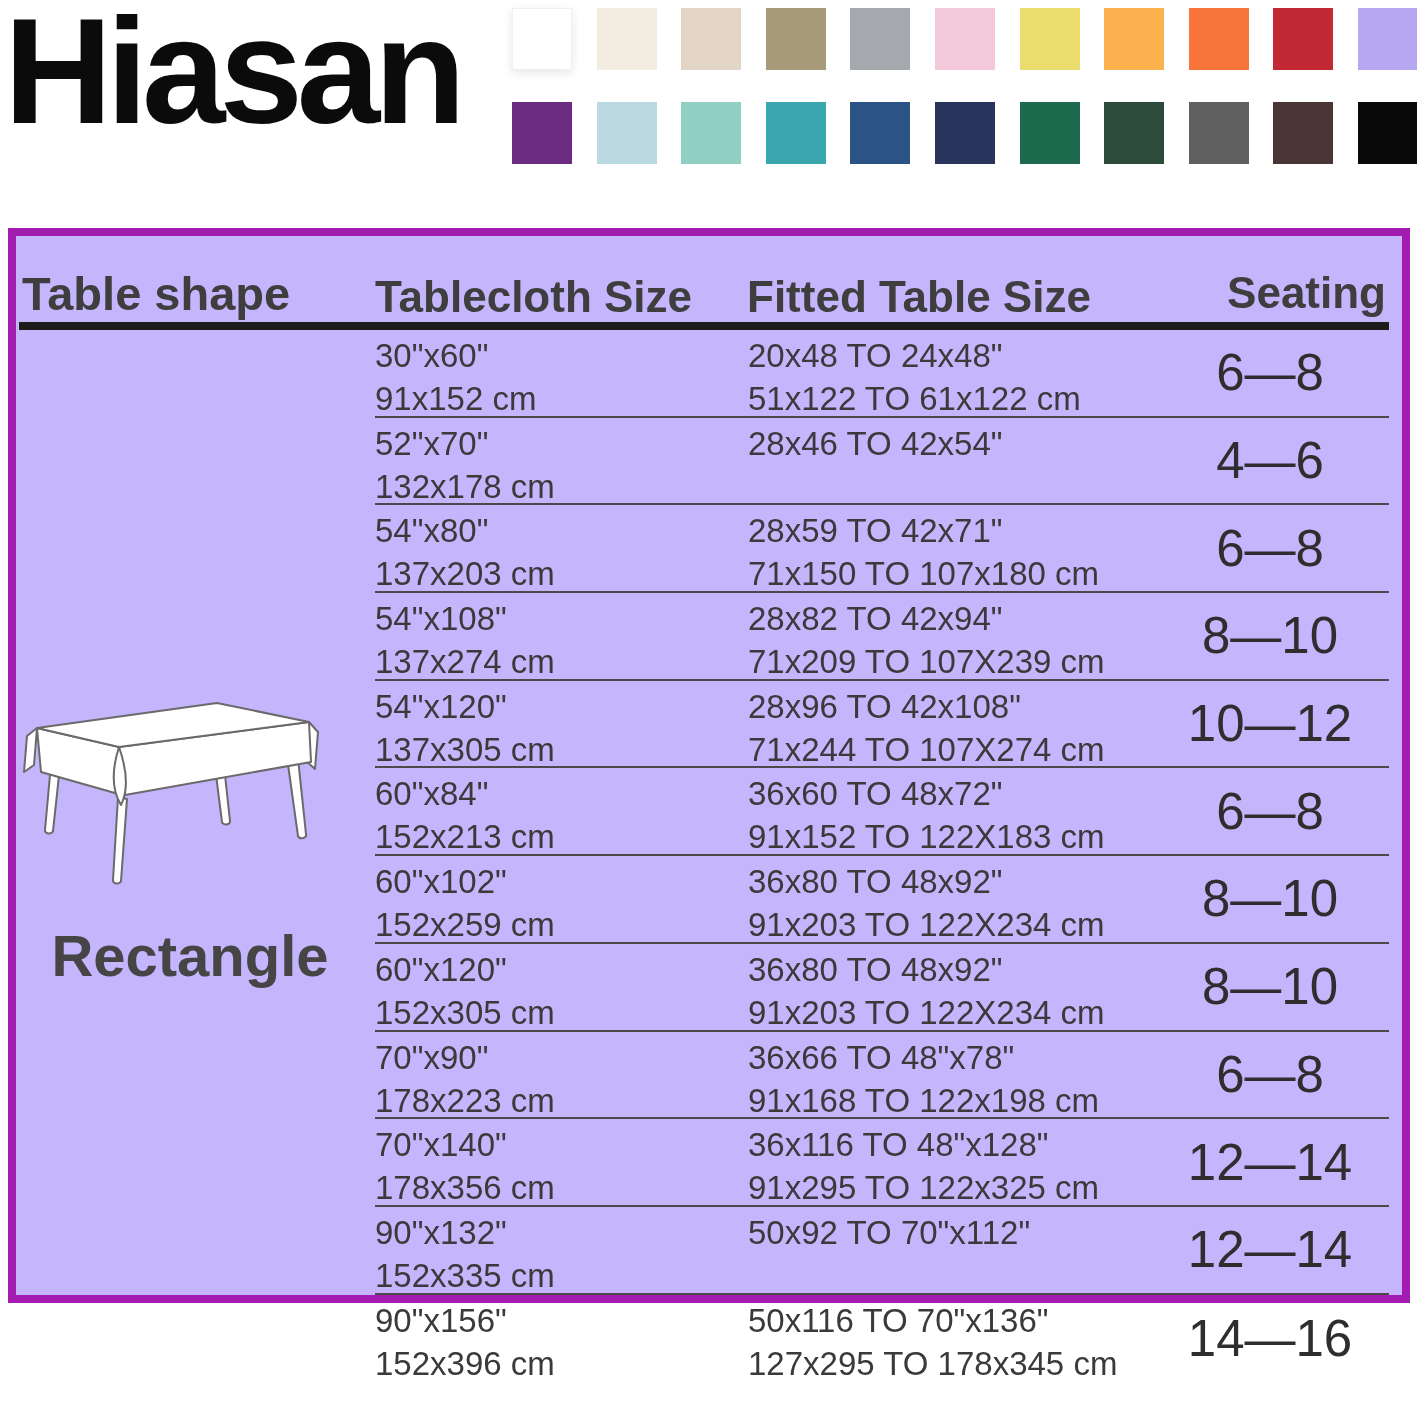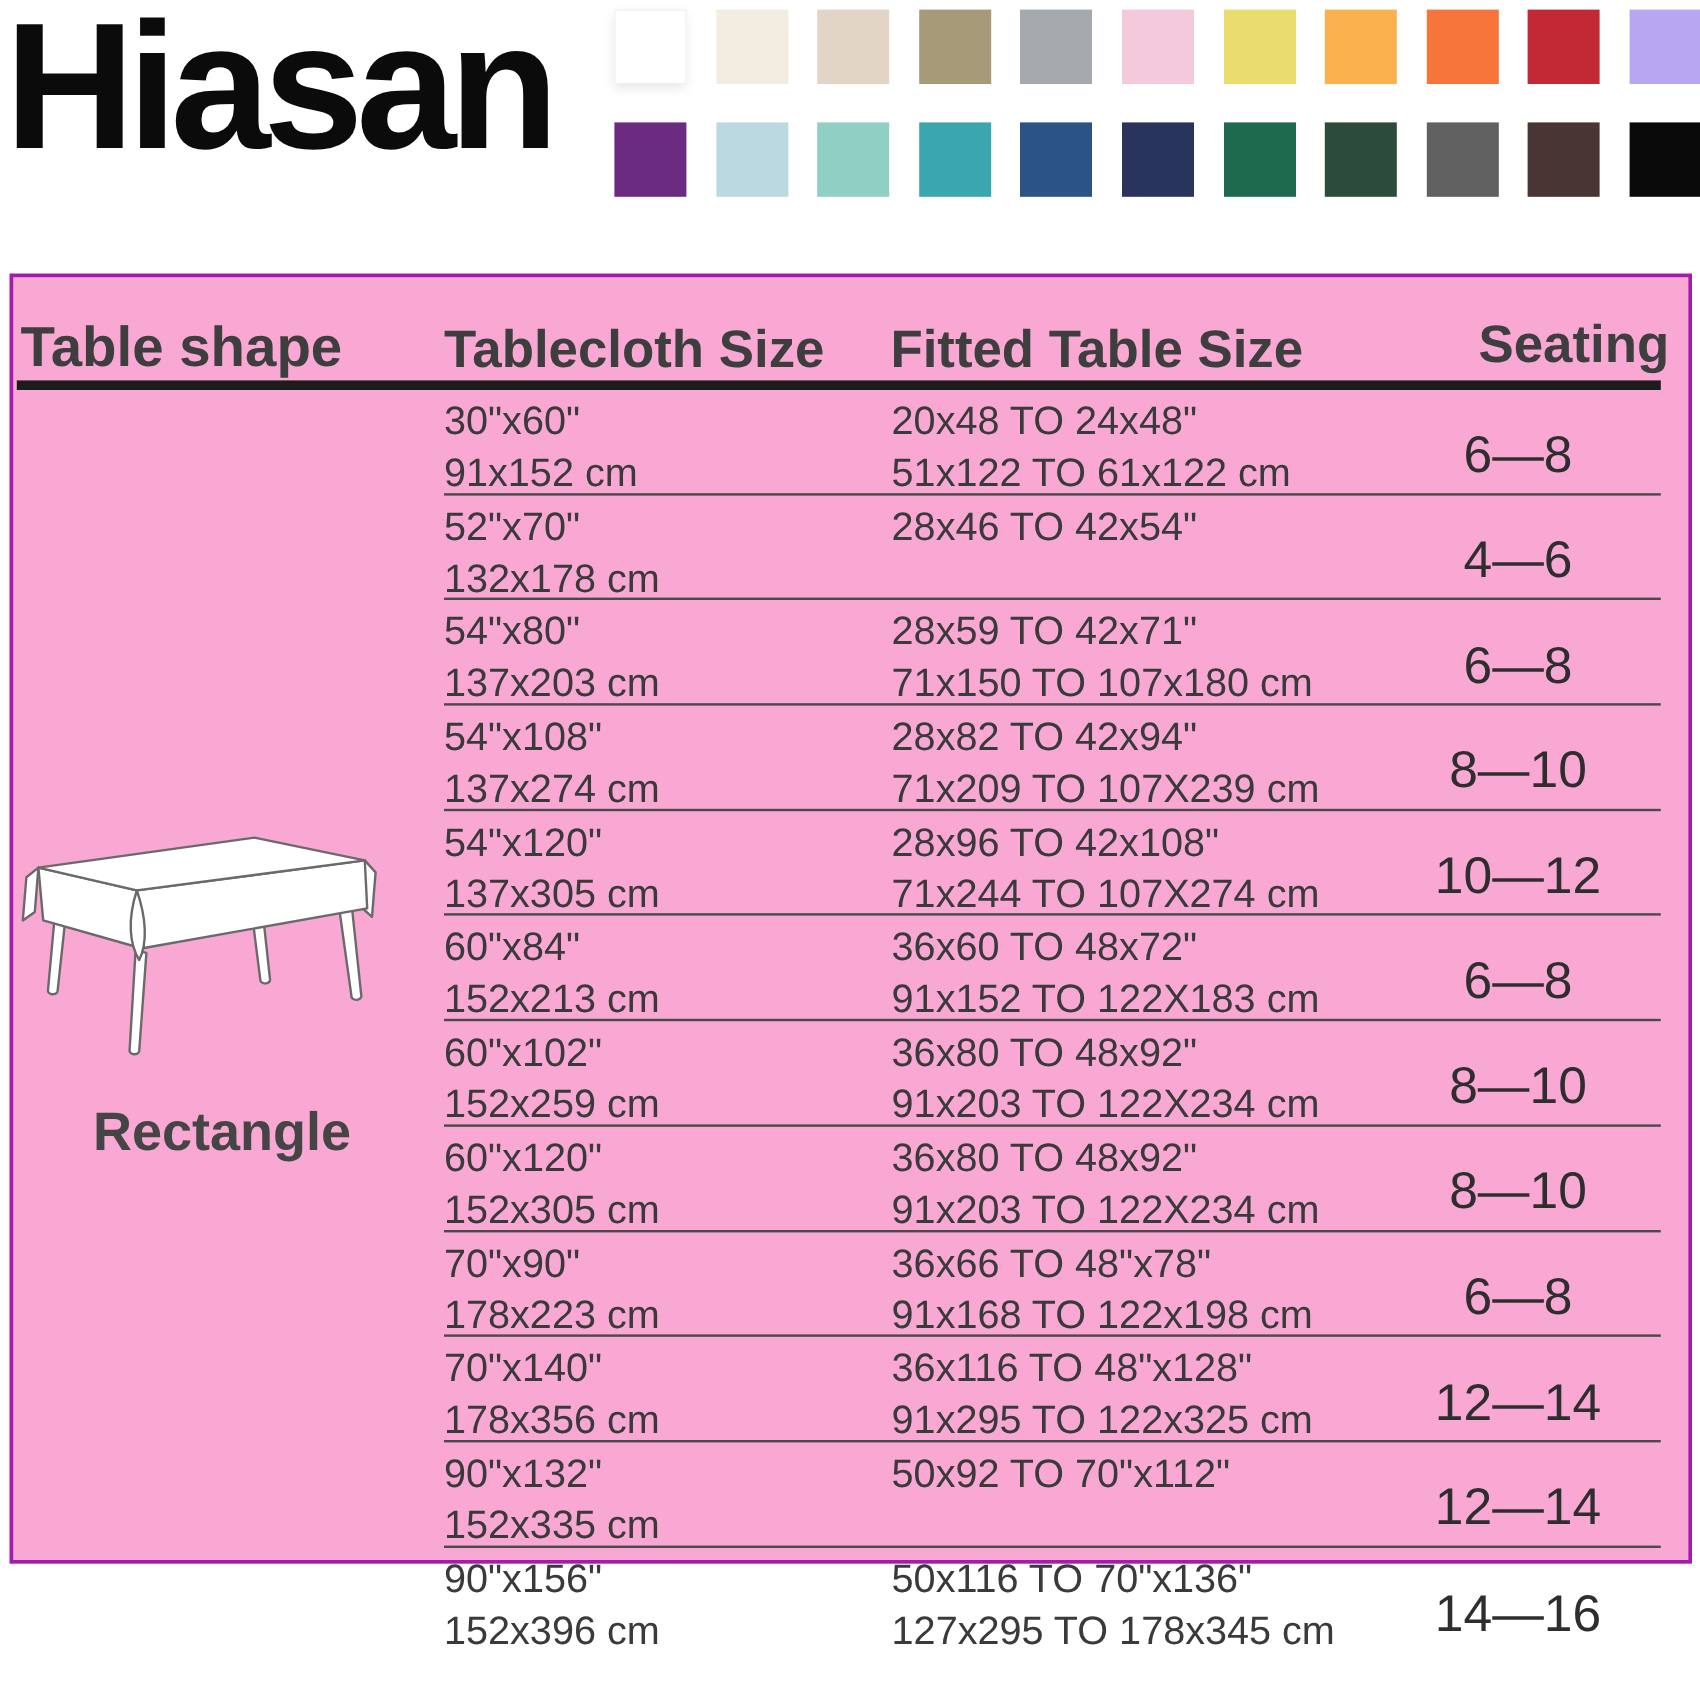--- a/index.html
+++ b/index.html
@@ -13,45 +13,45 @@
     font-size:150px;line-height:150px;font-weight:bold;
     letter-spacing:-6px;color:#0b0b0b;white-space:nowrap;
   }
   
   .swatch-grid{position:absolute;left:0;top:0;width:1417px;height:180px;}
   .swatch{position:absolute;width:60px;height:62px;}
   .swatch-white{border:1px solid #f0f0f0;box-shadow:0 3px 9px rgba(0,0,0,0.10);width:58px;height:60px;}
   
   .chart{
     position:absolute;left:8px;top:228px;width:1402px;height:1075px;
-    box-sizing:border-box;border:3px solid #a21caf;background:#f9a8d4;
+    box-sizing:border-box;border:8px solid #a21caf;background:#c4b5fd;
   }
   .hdr{position:absolute;font-weight:bold;color:#3E3E3E;font-size:44px;white-space:nowrap;}
   .hdr-shape{left:6px;top:30px;font-size:47px;}
   .hdr-cloth{left:359px;top:36px;}
   .hdr-fitted{left:731px;top:36px;}
   .hdr-seating{right:16px;top:32px;margin-left:12px;}
   .thick-rule{position:absolute;left:3px;top:86px;width:1370px;height:8px;background:#1c1c1c;}
   
   .rows{position:absolute;left:359px;top:94px;width:1014px;}
   .srow{position:relative;height:87.7px;box-sizing:border-box;border-bottom:2px solid #4a4a4a;}
   .srow:last-child{border-bottom:none;}
   .cell{position:absolute;top:4px;font-size:33px;line-height:43px;color:#3a3a3a;white-space:nowrap;}
   .c-cloth{left:0;}
   .c-fitted{left:373px;}
   .c-seat{
-    position:absolute;left:780px;top:12px;width:230px;height:100%;
+    position:absolute;left:780px;top:0;width:230px;height:100%;
     display:flex;align-items:center;justify-content:center;
-    font-size:43px;color:#2e2e2e;white-space:nowrap;
+    font-size:51px;color:#2e2e2e;white-space:nowrap;
   }
   
   .shape-illustration{position:absolute;left:5px;top:456px;width:300px;height:200px;}
   .shape-label{
     position:absolute;left:0;top:686px;width:348px;text-align:center;
-    font-weight:bold;font-size:45px;color:#454545;
+    font-weight:bold;font-size:58px;color:#454545;
   }
 </style>
 </head>
 <body>
 
 <div class="logo">Hiasan</div>
 
 <div class="swatch-grid">
     <div class="swatch swatch-white" style="left: 512px; top: 8px; background: rgb(255, 255, 255);"></div>
     <div class="swatch" style="left: 596.6px; top: 8px; background: rgb(242, 237, 224);"></div>

